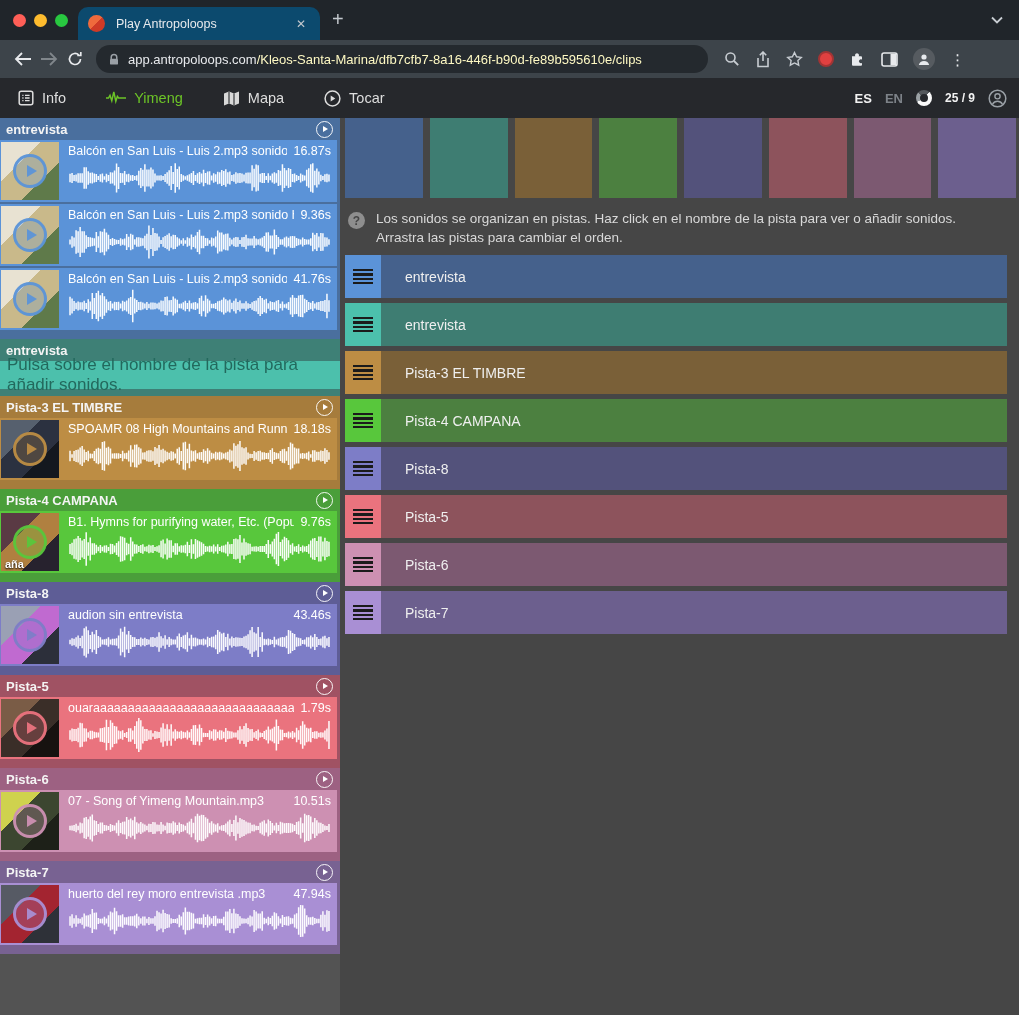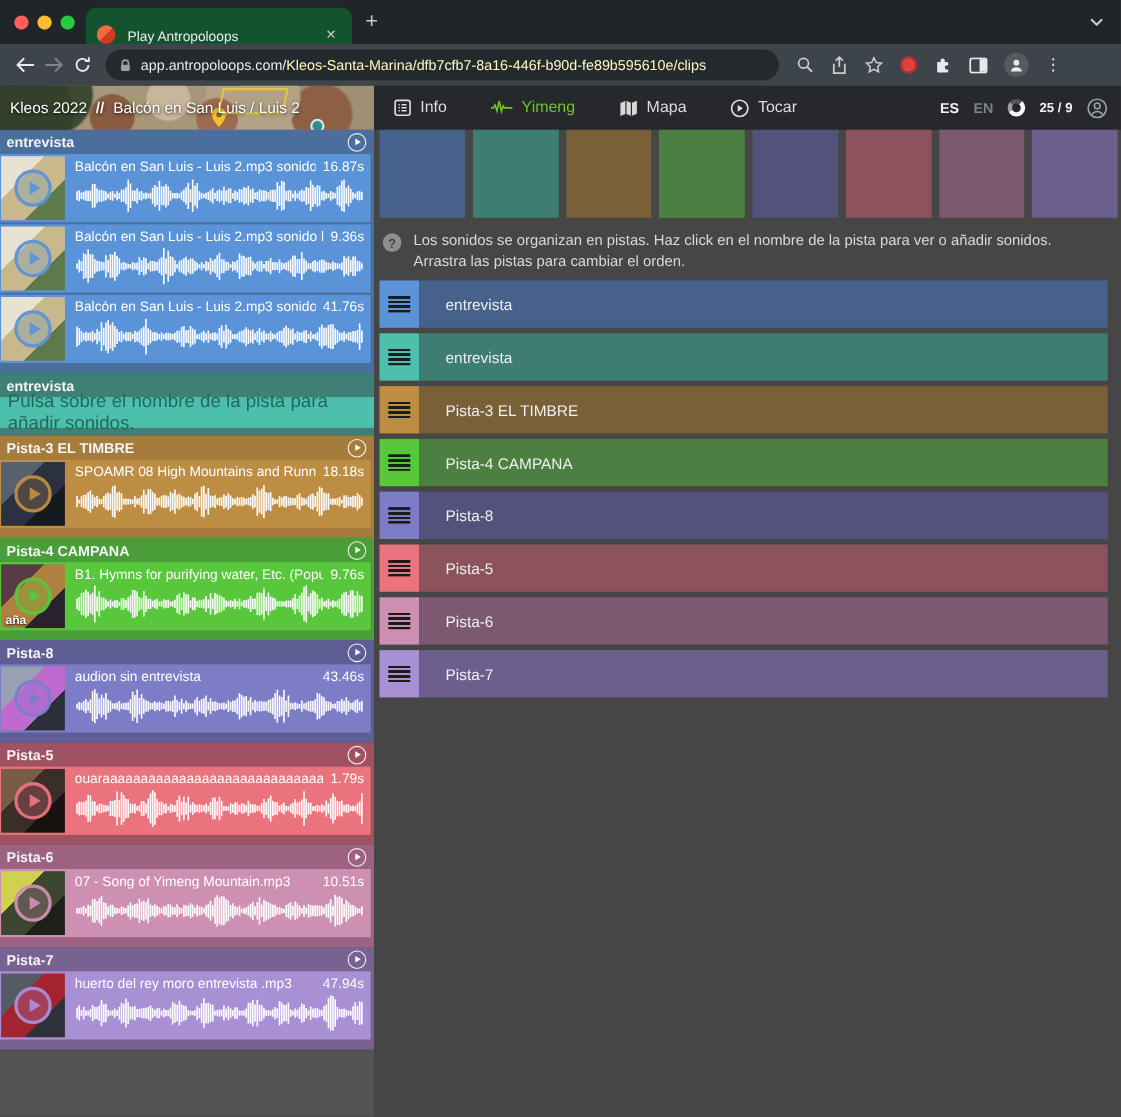--- a/index.html
+++ b/index.html
@@ -5,22 +5,22 @@
   html,body{margin:0;padding:0}
   body{
     width:1019px;height:1015px;overflow:hidden;background:#464646;
     font-family:"Liberation Sans",sans-serif;user-select:none;
   }
   
   .tabstrip{height:40px;background:#20252a;position:relative}
   .lights{position:absolute;left:13px;top:14px;display:flex;gap:8px}
   .light{width:13px;height:13px;border-radius:50%}
   .light.red{background:#ff5f57}.light.yellow{background:#febc2e}.light.green{background:#28c840}
-  .tab{position:absolute;left:78px;top:7px;width:242px;height:33px;background:#14532d;
-       border-radius:10px 10px 0 0;display:flex;align-items:flex-end;padding:0 10px;box-sizing:border-box}
+  .tab{position:absolute;left:78px;top:7px;width:242px;height:33px;background:#0c4a6e;
+       border-radius:10px 10px 0 0;display:flex;align-items:center;padding:0 10px;box-sizing:border-box}
   .favicon{width:17px;height:17px;border-radius:50%;flex:none;
        background:linear-gradient(135deg,#ef6a3c 0 48%,#cf3a26 48%)}
   .tab-title{color:#e8eaed;font-size:12.5px;margin-left:11px;flex:1;white-space:nowrap;overflow:hidden}
   .tab-close{color:#c3c8cd;font-size:12px;padding:2px 4px;cursor:default}
   .newtab{position:absolute;left:332px;top:8px;color:#c3c8cd;font-size:20px;line-height:22px}
   .tabchev{position:absolute;right:16px;top:16px}
   .toolbar{height:38px;background:#3d444a;display:flex;align-items:center;padding:0 10px;box-sizing:border-box}
   .navbtn{width:26px;height:26px;display:grid;place-items:center;flex:none}
   .urlbar{width:612px;height:28px;background:#24292e;border-radius:14px;display:flex;align-items:center;
           padding:0 12px;gap:8px;margin-left:8px;box-sizing:border-box;overflow:hidden}
@@ -172,33 +172,20 @@
             <circle cx="7" cy="5" r="2.6" fill="#e8eaed"></circle>
             <path d="M1.8 13a5.4 5.4 0 0110.4 0z" fill="#e8eaed"></path>
           </svg>
       </span>
       <span class="kebab">⋮</span>
     </div>
   </div>
 </div>
 
 <header class="appbar">
-  <div class="crumb-photo">
-    <span class="poly"></span>
-    <svg class="pin" width="14" height="18" viewBox="0 0 14 18">
-      <path d="M7 0a6.3 6.3 0 00-6.3 6.3C.7 11 7 17.5 7 17.5S13.3 11 13.3 6.3A6.3 6.3 0 007 0z" fill="#f2c12e"></path>
-      <circle cx="7" cy="6.3" r="2.4" fill="#8a6d12"></circle>
-    </svg>
-    <span class="tealdot"></span>
-    <div class="breadcrumb">
-      <span>Kleos 2022</span>
-      <span class="crumb-sep">//</span>
-      <span>Balcón en San Luis / Luis 2</span>
-    </div>
-  </div>
   <nav class="mainnav">
     <span class="nav-item">
       <svg width="16" height="16" viewBox="0 0 16 16">
         <rect x="1.2" y="1.2" width="13.6" height="13.6" rx="2" fill="none" stroke="#dedede" stroke-width="1.5"></rect>
         <path d="M4.3 5.3h1.2M7 5.3h4.6M4.3 8h1.2M7 8h4.6M4.3 10.7h1.2M7 10.7h4.6" stroke="#dedede" stroke-width="1.3"></path>
       </svg>
       <span>Info</span>
     </span>
     <span class="nav-item active">
       <svg width="20" height="14" viewBox="0 0 20 14">

